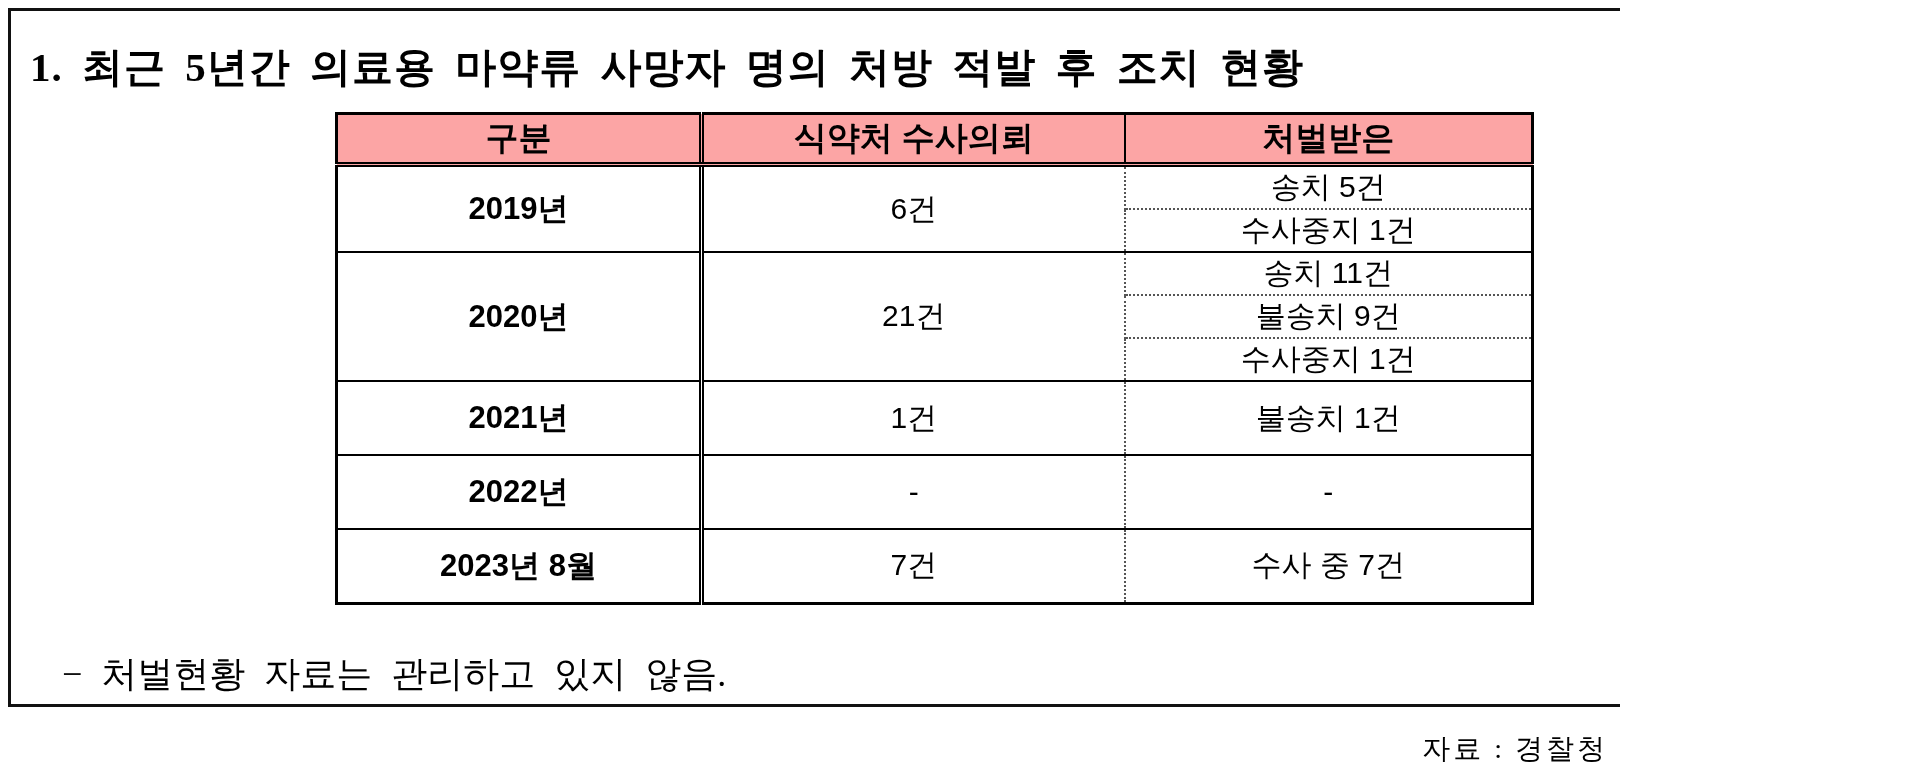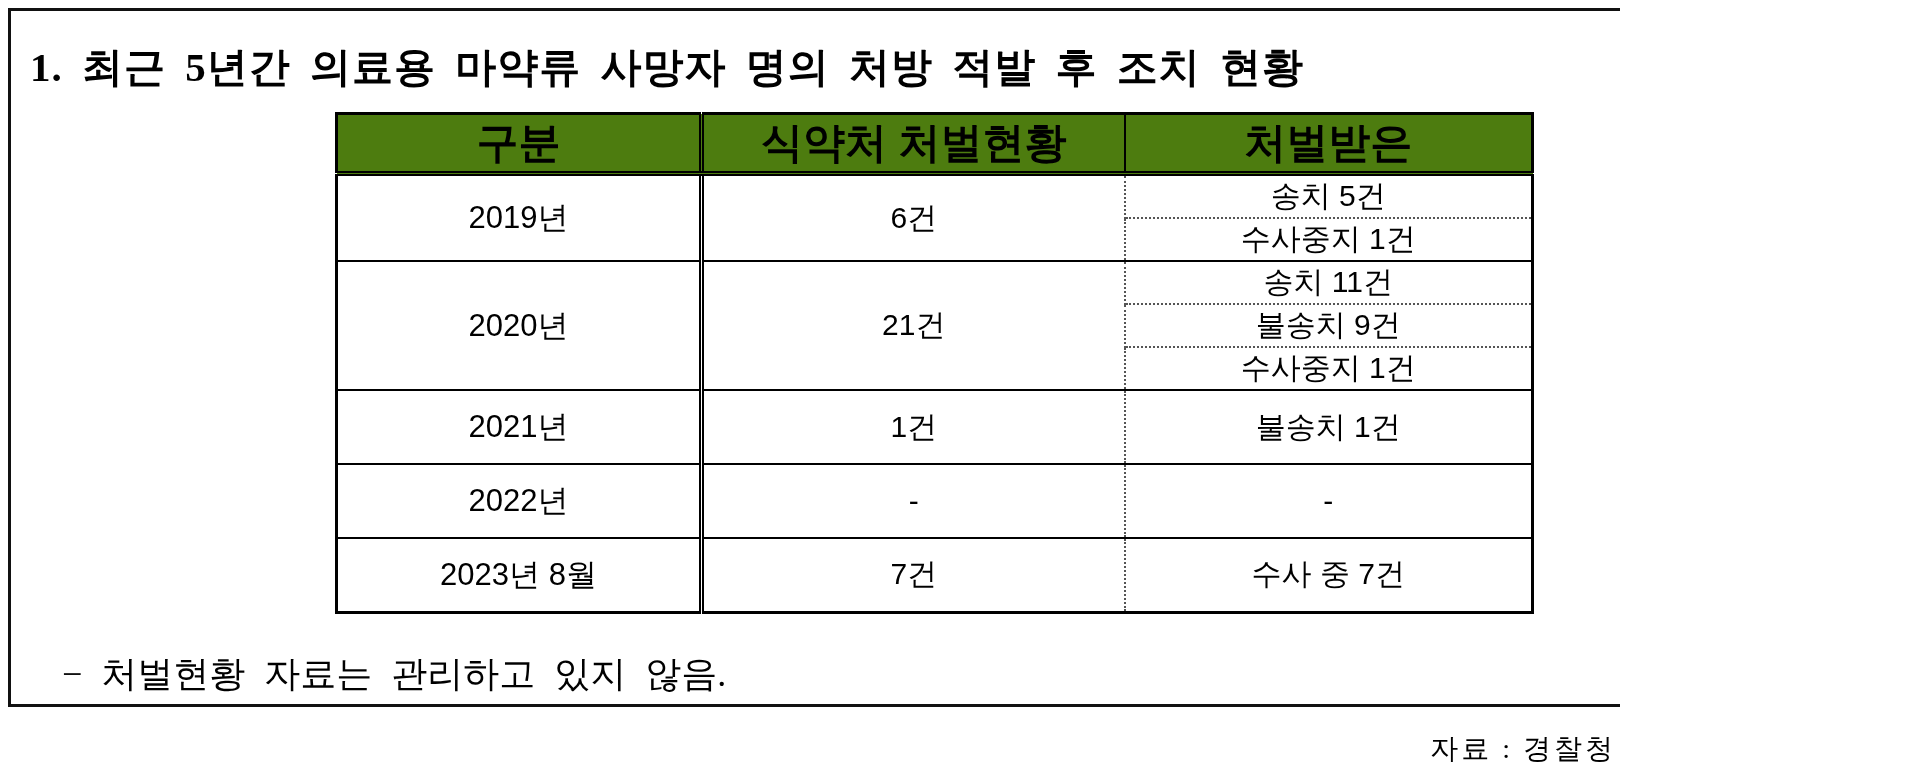--- a/index.html
+++ b/index.html
@@ -37,53 +37,53 @@
   .note-line {
     position: absolute;
     left: 62px; top: 650px;
     font-family: "Liberation Serif", "DejaVu Serif", serif;
     font-size: 36px;
     word-spacing: 10px;
     white-space: nowrap;
   }
   .source-line {
     position: absolute;
-    right: 4px; top: 730px;
+    right: 12px; top: 730px;
     font-family: "Liberation Serif", "DejaVu Serif", serif;
     font-size: 28px;
     letter-spacing: 3px;
     white-space: nowrap;
   }
   table.status-table {
     position: absolute;
     left: 335px; top: 112px;
     width: 1196px;
     border-collapse: collapse;
     table-layout: fixed;
     font-family: "Liberation Sans", "DejaVu Sans", sans-serif;
     font-size: 30px;
     text-align: center;
   }
   table.status-table col.c1 { width: 365px; }
   table.status-table col.c2 { width: 423px; }
   table.status-table col.c3 { width: 408px; }
   table.status-table { border: 3px solid #000; }
   .status-table th {
-    background: #4d7c0f;
+    background: #fca5a5;
     font-weight: bold;
-    font-size: 42px;
+    font-size: 33px;
     height: 51px;
     border-bottom: 5px double #000;
     vertical-align: middle;
   }
   .status-table th.h2 { border-left: 5px double #000; }
   .status-table th.h3 { border-left: 2px solid #000; }
   .status-table td { vertical-align: middle; }
   .status-table td.year {
-    font-weight: normal;
+    font-weight: bold;
     font-size: 31px;
     border-right: 5px double #000;
     margin-top: 12px;
   }
   .status-table td.cases { }
   .status-table td.result {
     border-left: 2px dotted #555;
     height: 36px;
   }
   .status-table tr.group-start td { border-top: 2px solid #000; }
@@ -100,21 +100,21 @@
 
   <table class="status-table">
     <colgroup>
         <col class="c1">
         <col class="c2">
         <col class="c3">
       </colgroup>
     <thead>
       <tr>
         <th class="h1">구분</th>
-        <th class="h2">식약처 처벌현황</th>
+        <th class="h2">식약처 수사의뢰</th>
         <th class="h3">처벌받은</th>
       </tr>
     </thead>
     <tbody>
       <tr>
         <td class="year" rowspan="2">2019년</td>
         <td class="cases" rowspan="2">6건</td>
         <td class="result">송치 5건</td>
       </tr>
       <tr class="sub">

